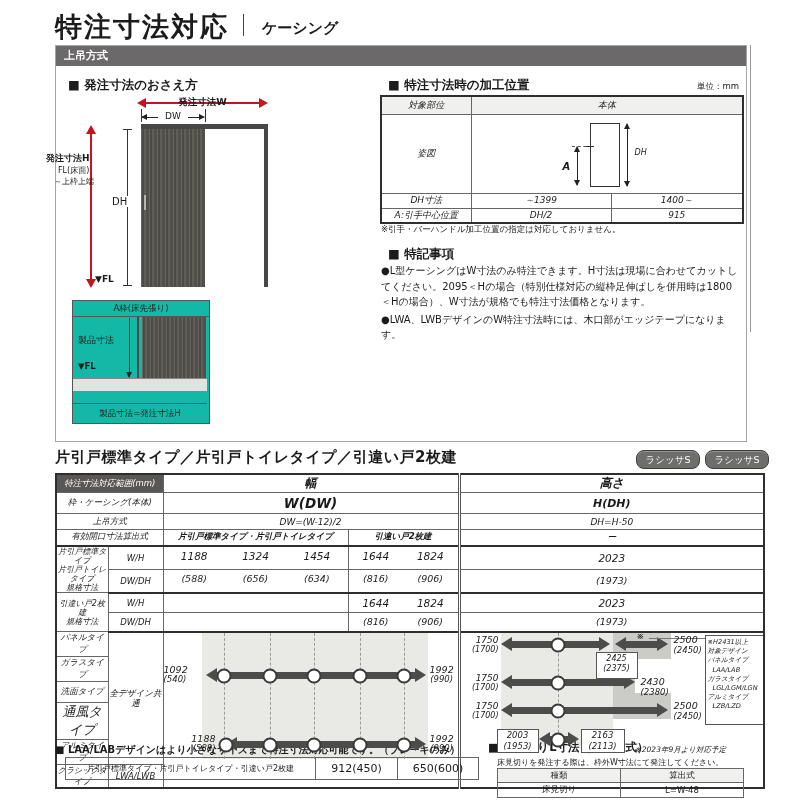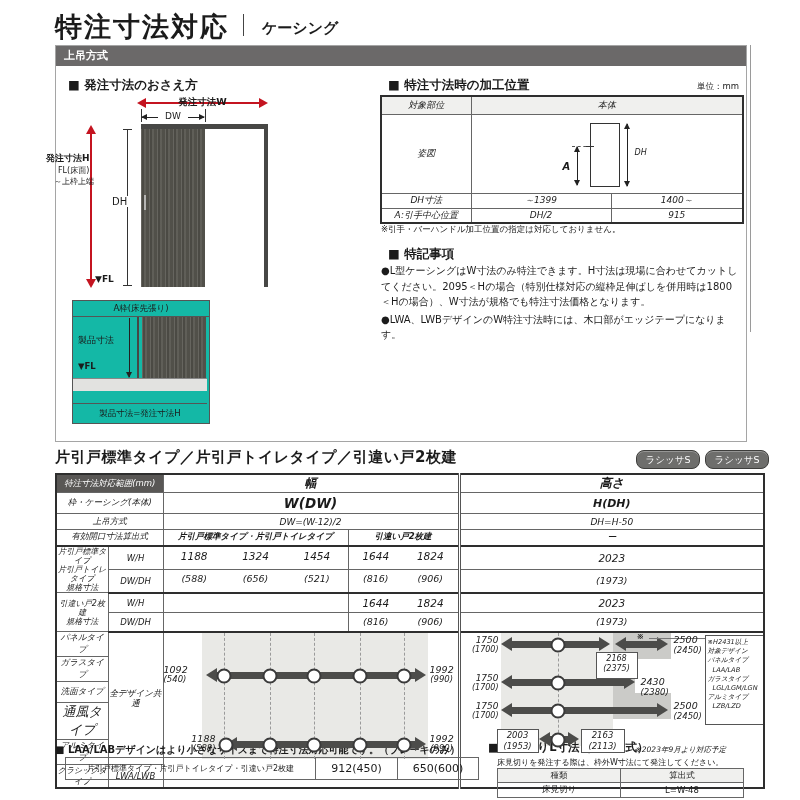--- a/index.html
+++ b/index.html
@@ -220,21 +220,21 @@
             </div>
           </td>
       <td class="hcol" style="font-size:10.5px">2023</td>
     </tr>
     <tr style="height:18px" class="gb">
       <td style="font-size:8.5px">DW/DH</td>
       <td colspan="3" class="chartcell">
             <div class="vals" style="height:18px;font-size:9.5px">
         <span>(588)</span>
               <span>(656)</span>
-              <span>(521)</span>
+              <span>(634)</span>
             </div>
           </td>
       <td colspan="2" class="chartcell">
             <div class="vals" style="height:18px;font-size:9.5px">
         <span>(816)</span>
               <span>(906)</span>
             </div>
           </td>
       <td class="hcol" style="font-size:9.5px">(1973)</td>
     </tr>
@@ -314,21 +314,21 @@
           <div class="band2" style="left:152px;top:0;width:58px;height:26px"></div>
           <div class="band2" style="left:152px;top:26px;width:22px;height:34px"></div>
           <div class="band2" style="left:152px;top:60px;width:58px;height:26px"></div>
           <div class="dashv" style="left:97px;top:0;height:110px"></div>
           <div class="gar" style="left:51px;top:8px;width:87px"></div>
           <div class="gar" style="left:165px;top:8px;width:31px"></div>
           <div class="cir" style="left:97px;top:12px"></div>
           <div class="ab" style="left:176px;top:-2px;font-size:9px;z-index:5">※</div>
           <div class="ab" style="left:188px;top:5px;width:56px;height:1px;background:#777;z-index:5"></div>
           <div class="notebox" style="left:135px;top:19px;width:40px;height:24px;font-size:8px;line-height:1.3;padding-top:1px">
-            <div>2168</div>
+            <div>2425</div>
                 <div>(2375)</div>
               </div>
           <div class="gar" style="left:51px;top:46px;width:112px"></div>
           <div class="cir" style="left:97px;top:50px"></div>
           <div class="ab" style="left:180px;top:44px;width:42px;text-align:left;font-size:9.5px;line-height:1.15;z-index:5">
             <div>2430</div>
                 <div style="font-size:8.5px">(2380)</div>
               </div>
           <div class="gar" style="left:51px;top:74px;width:145px"></div>
           <div class="cir" style="left:97px;top:78px"></div>

